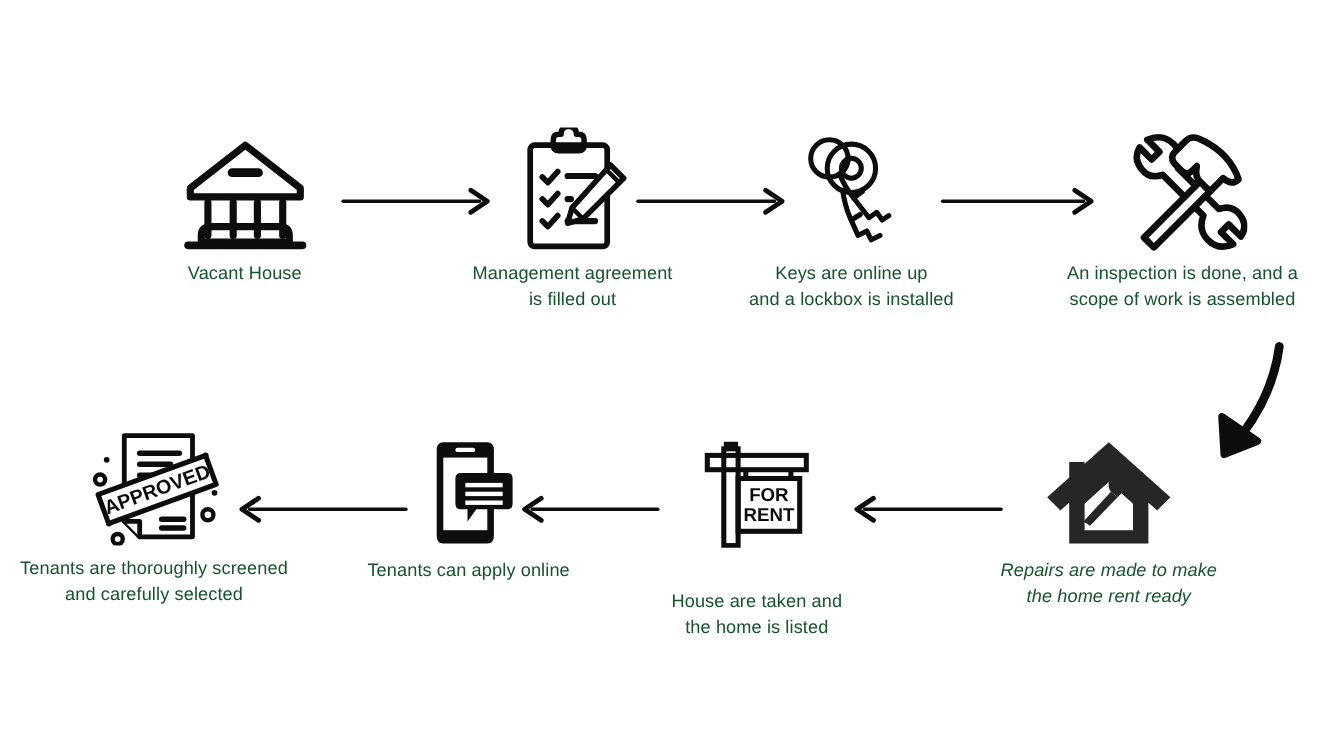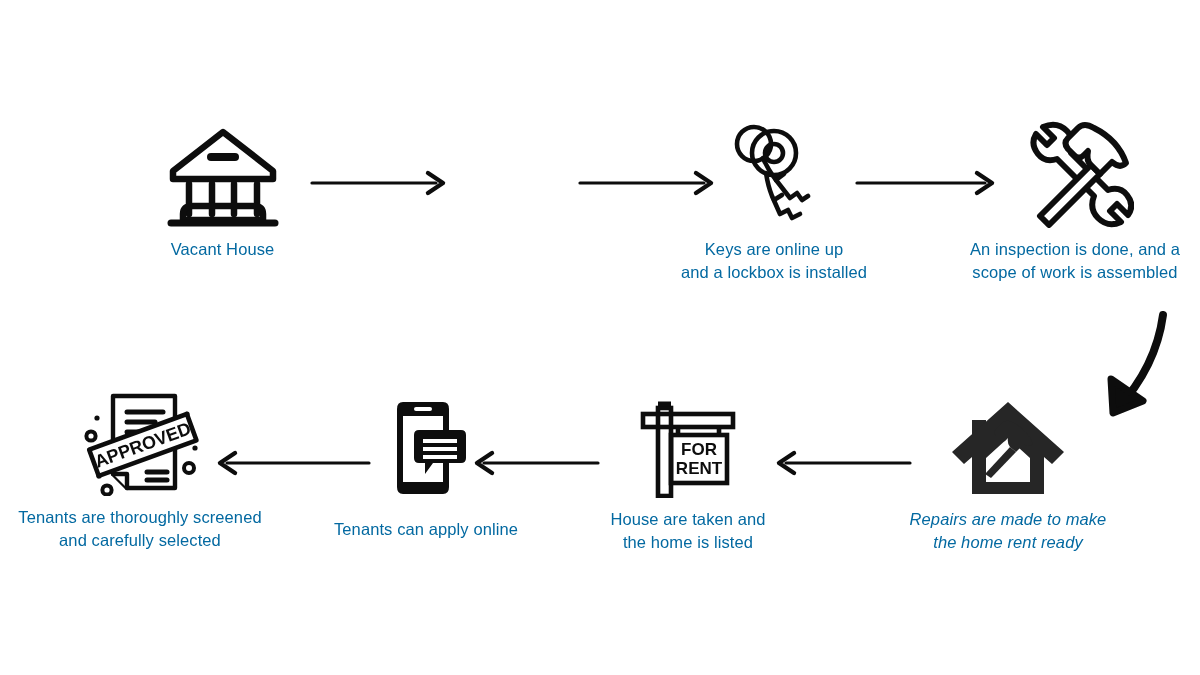--- a/index.html
+++ b/index.html
@@ -29,21 +29,21 @@
   }
   .step-icon {
     display: flex;
     align-items: flex-end;
     justify-content: center;
   }
   .step-caption {
     margin-top: 10px;
     font-size: 16.5px;
     line-height: 1.42;
-    color: #0369a1;
+    color: #14532d;
     white-space: pre-line;
     letter-spacing: 0.1px;
   }
 
   
   .arrow {
     position: absolute;
   }
   .arrow svg { display: block; overflow: visible; }
 
@@ -75,20 +75,45 @@
     <div class="step-caption">Vacant  House</div>
   </div>
 
   <div class="arrow" style="left:310px; top:170px;">
     <svg width="140" height="26" viewBox="0 0 140 26">
       <path d="M2 13 L126 13" stroke="#0d0d0d" stroke-width="3.2" stroke-linecap="round"></path>
       <path d="M118 3 L133 13 L118 23" stroke="#0d0d0d" stroke-width="4.4" fill="none" stroke-linecap="round" stroke-linejoin="round"></path>
     </svg>
   </div>
 
+  <div class="step" style="left:413px; top:112px; width:215px;">
+    <div class="step-icon" style="height:116px;">
+      <svg width="104" height="112" viewBox="0 0 104 112" fill="none" stroke="#0d0d0d" stroke-width="5.2" stroke-linejoin="round" stroke-linecap="round">
+
+        <rect x="13" y="16" width="70" height="92" rx="4"></rect>
+
+        <path d="M34 16 L34 11 Q34 6 39 6 L41 6 Q41 -1 48 -1 Q55 -1 55 6 L57 6 Q62 6 62 11 L62 16
+                 Q62 21 57 21 L39 21 Q34 21 34 16 Z" stroke-width="5"></path>
+
+        <path d="M24 45 L29 50 L38 40"></path>
+        <path d="M24 65 L29 70 L38 60"></path>
+        <path d="M24 85 L29 90 L38 80"></path>
+
+        <path d="M47 44 L72 44" stroke-width="5.6"></path>
+        <path d="M47 65 L50 65" stroke-width="5.6"></path>
+        <path d="M47 85 L72 85" stroke-width="5.6"></path>
+
+        <path d="M86 34 L98 46 L61 83 L47 87 L51 73 Z" fill="#ffffff" stroke-width="5"></path>
+        <path d="M82 38 L94 50" stroke-width="4"></path>
+        <path d="M51 73 L61 83" stroke-width="4"></path>
+      </svg>
+    </div>
+    <div class="step-caption">Management agreement
+is filled out</div>
+  </div>
 
   <div class="arrow" style="left:578px; top:170px;">
     <svg width="140" height="26" viewBox="0 0 140 26">
       <path d="M2 13 L126 13" stroke="#0d0d0d" stroke-width="3.2" stroke-linecap="round"></path>
       <path d="M118 3 L133 13 L118 23" stroke="#0d0d0d" stroke-width="4.4" fill="none" stroke-linecap="round" stroke-linejoin="round"></path>
     </svg>
   </div>
 
   <div class="step" style="left:660px; top:112px; width:228px;">
     <div class="step-icon" style="height:116px;">
@@ -161,21 +186,21 @@
 the home rent ready</div>
   </div>
 
   <div class="arrow" style="left:772px; top:450px;">
     <svg width="140" height="26" viewBox="0 0 140 26">
       <path d="M14 13 L138 13" stroke="#0d0d0d" stroke-width="3.2" stroke-linecap="round"></path>
       <path d="M22 3 L7 13 L22 23" stroke="#0d0d0d" stroke-width="4.4" fill="none" stroke-linecap="round" stroke-linejoin="round"></path>
     </svg>
   </div>
 
-  <div class="step" style="left:588px; top:396px; width:200px;">
+  <div class="step" style="left:588px; top:396px; width:200px;gap:28px;">
     <div class="step-icon" style="height:102px;">
       <svg width="104" height="102" viewBox="0 0 104 102" fill="none" stroke="#0d0d0d" stroke-width="4.6" stroke-linejoin="miter" stroke-linecap="butt">
 
         <rect x="22" y="12" width="13" height="88"></rect>
 
         <path d="M22 8 L35 8" stroke-width="5"></path>
 
         <rect x="7" y="18" width="90" height="13"></rect>
 
         <path d="M42 31 L42 39"></path>
@@ -191,21 +216,21 @@
 the home is listed</div>
   </div>
 
   <div class="arrow" style="left:470px; top:450px;">
     <svg width="130" height="26" viewBox="0 0 130 26">
       <path d="M14 13 L128 13" stroke="#0d0d0d" stroke-width="3.2" stroke-linecap="round"></path>
       <path d="M22 3 L7 13 L22 23" stroke="#0d0d0d" stroke-width="4.4" fill="none" stroke-linecap="round" stroke-linejoin="round"></path>
     </svg>
   </div>
 
-  <div class="step" style="left:326px; top:398px; width:200px;gap:10px;">
+  <div class="step" style="left:326px; top:398px; width:200px;">
     <div class="step-icon" style="height:100px;">
       <svg width="90" height="100" viewBox="0 0 90 100" fill="none">
 
         <path d="M22 4 L62 4 Q68 4 68 11 L68 89 Q68 96 62 96 L22 96
                  Q16 96 16 89 L16 11 Q16 4 22 4 Z" fill="#0d0d0d"></path>
 
         <rect x="22" y="18" width="40" height="66" fill="#ffffff"></rect>
 
         <rect x="33" y="9" width="18" height="4" rx="2" fill="#ffffff"></rect>
 

